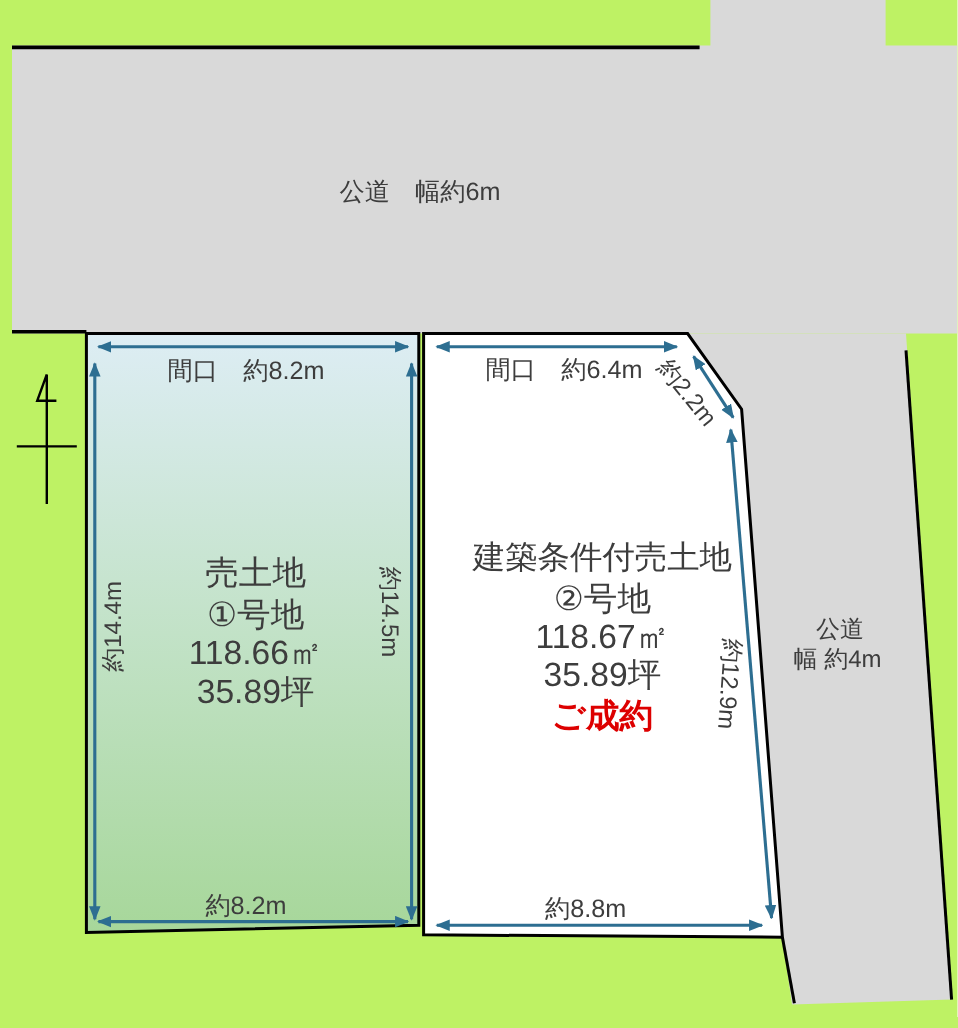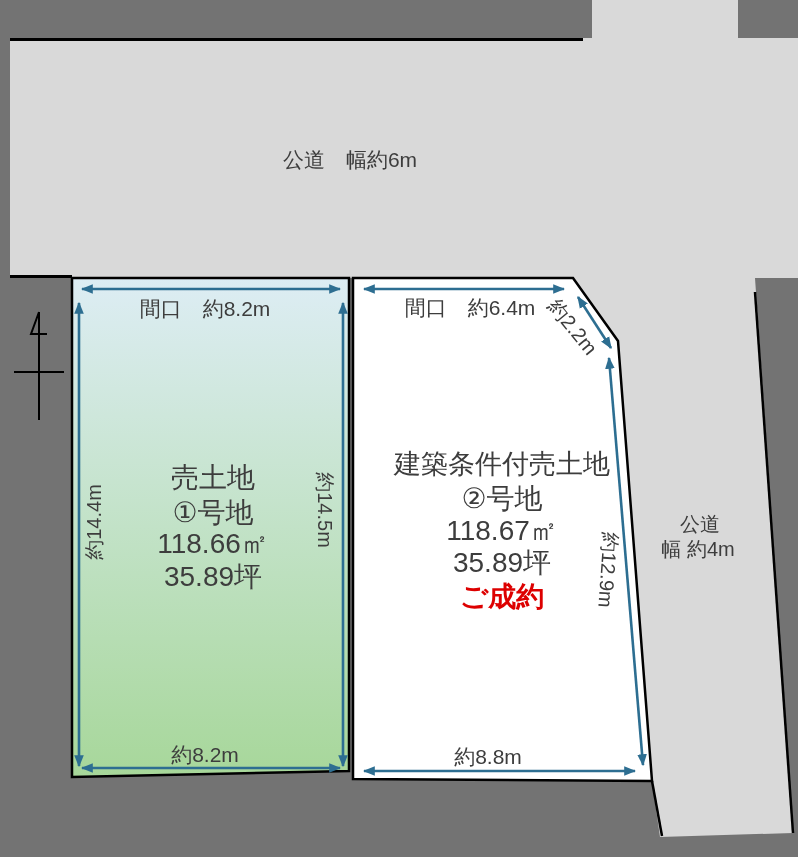--- a/index.html
+++ b/index.html
@@ -1,16 +1,16 @@
 <!DOCTYPE html>
 <html><head>
 <meta charset="utf-8">
 <style>
   html,body{margin:0;padding:0;background:#ffffff;}
-  #stage{position:relative;width:798px;height:857px;background:#737373;overflow:hidden;
+  #stage{position:relative;width:798px;height:857px;background:#bef264;overflow:hidden;
          font-family:"Liberation Sans",sans-serif;}
   svg{position:absolute;left:0;top:0;}
   text{font-family:"Liberation Sans","DejaVu Sans",sans-serif;text-anchor:middle;fill:#3d3d3d;}
   .t-main{font-size:28px;}
   .t-main2{font-size:27px;}
   .t-front{font-size:21px;}
   .t-dim{font-size:20px;}
   .t-road{font-size:21px;}
   .t-road-sm{font-size:20px;}
   .t-sold{font-size:28px;font-weight:bold;fill:#dd0000;}

